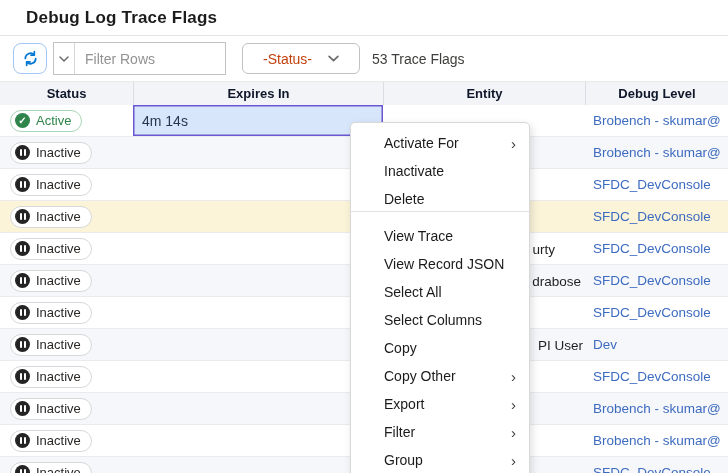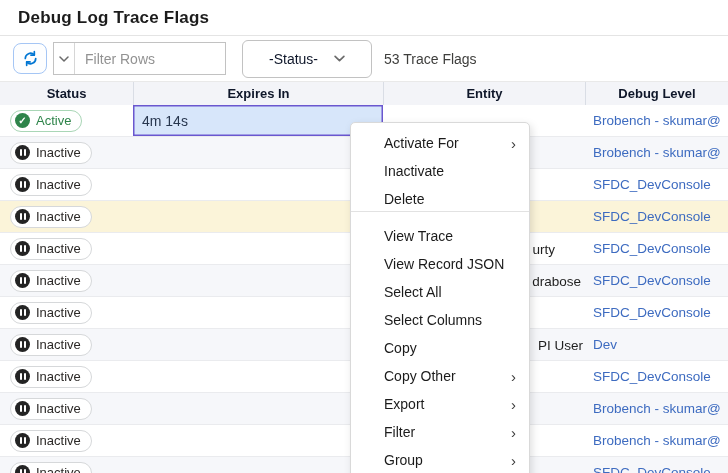--- a/index.html
+++ b/index.html
@@ -1,32 +1,32 @@
 <!DOCTYPE html>
 <html><head>
 <meta charset="utf-8">
 <style>
   html,body{margin:0;padding:0;background:#fff;}
   .window{
     width:728px;height:473px;position:relative;overflow:hidden;background:#fff;
     font-family:"Liberation Sans",sans-serif;
   }
   
-  .titlebar{height:36px;border-bottom:1px solid #e4e4e4;display:flex;align-items:center;padding:0 18px;box-sizing:border-box;}
+  .titlebar{height:36px;border-bottom:1px solid #e4e4e4;display:flex;align-items:center;padding:0 26px;box-sizing:border-box;}
   .title{font-size:17px;font-weight:700;color:#1c1c1c;letter-spacing:.2px;}
   
   .toolbar{height:45px;display:flex;align-items:center;padding:0 13px;box-sizing:border-box;}
   .btn-refresh{width:34px;height:31px;border:1px solid #a5c6f5;border-radius:8px;background:#fdfeff;
     display:flex;align-items:center;justify-content:center;cursor:pointer;flex:none;}
   .combo{display:flex;align-items:stretch;height:31px;border:1px solid #c2c2c2;border-radius:0;overflow:hidden;margin-left:6px;background:#fff;}
   .combo-chev{width:20px;display:flex;align-items:center;justify-content:center;border-right:1px solid #d6d6d6;cursor:pointer;}
   .combo input{border:none;outline:none;width:130px;padding:0 10px;font-size:14px;color:#333;background:transparent;font-family:inherit;}
   .combo input::placeholder{color:#929292;}
-  .select{margin-left:16px;display:flex;align-items:center;gap:16px;height:38px;border:1px solid #c2c2c2;border-radius:6px;
-    padding:0 26px;font-size:14px;color:#0f172a;cursor:pointer;background:#fff;box-sizing:border-box;}
+  .select{margin-left:16px;display:flex;align-items:center;gap:16px;height:31px;border:1px solid #c2c2c2;border-radius:6px;
+    padding:0 20px;font-size:14px;color:#c2410c;cursor:pointer;background:#fff;box-sizing:border-box;}
   .count{margin-left:12px;font-size:14px;color:#3e3e3c;}
   
   .grid-header{display:flex;height:24px;background:#f3f4f8;border-top:1px solid #e9e9e9;
     font-size:13px;font-weight:700;color:#0f172a;box-sizing:border-box;}
   .gh-cell{display:flex;align-items:center;justify-content:center;box-sizing:border-box;}
   .gh-cell + .gh-cell{border-left:1px solid #d9dde5;}
   .w-status{width:133px;flex:none;}
   .w-expires{width:250px;flex:none;}
   .w-entity{width:202px;flex:none;}
   .w-debug{flex:1;min-width:0;}

